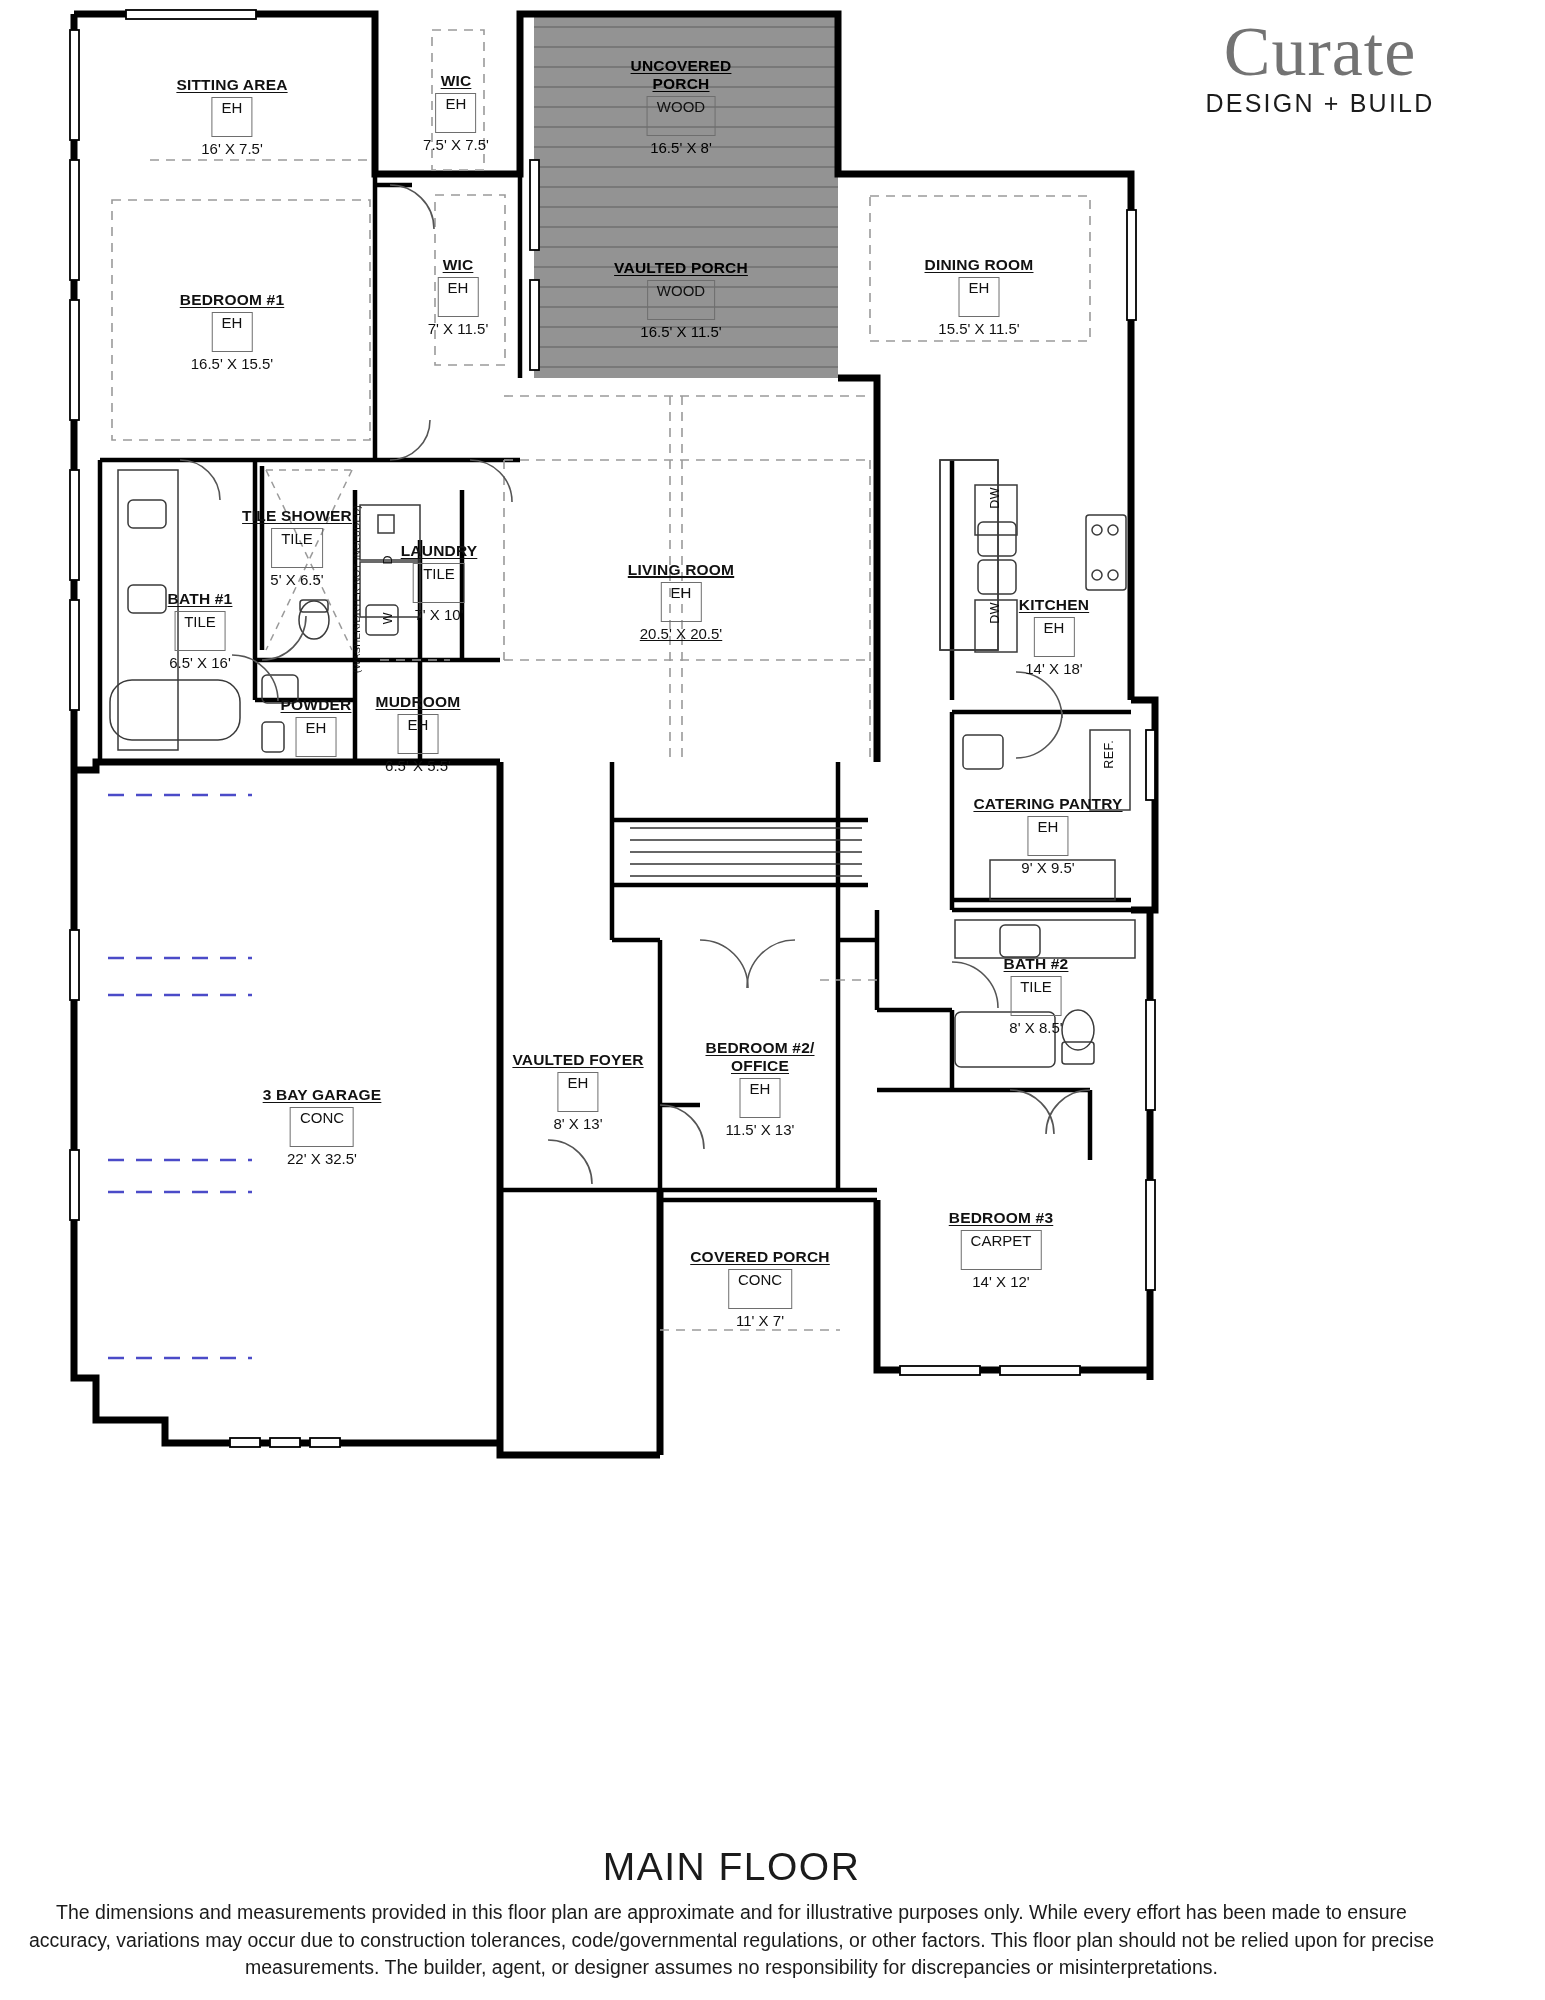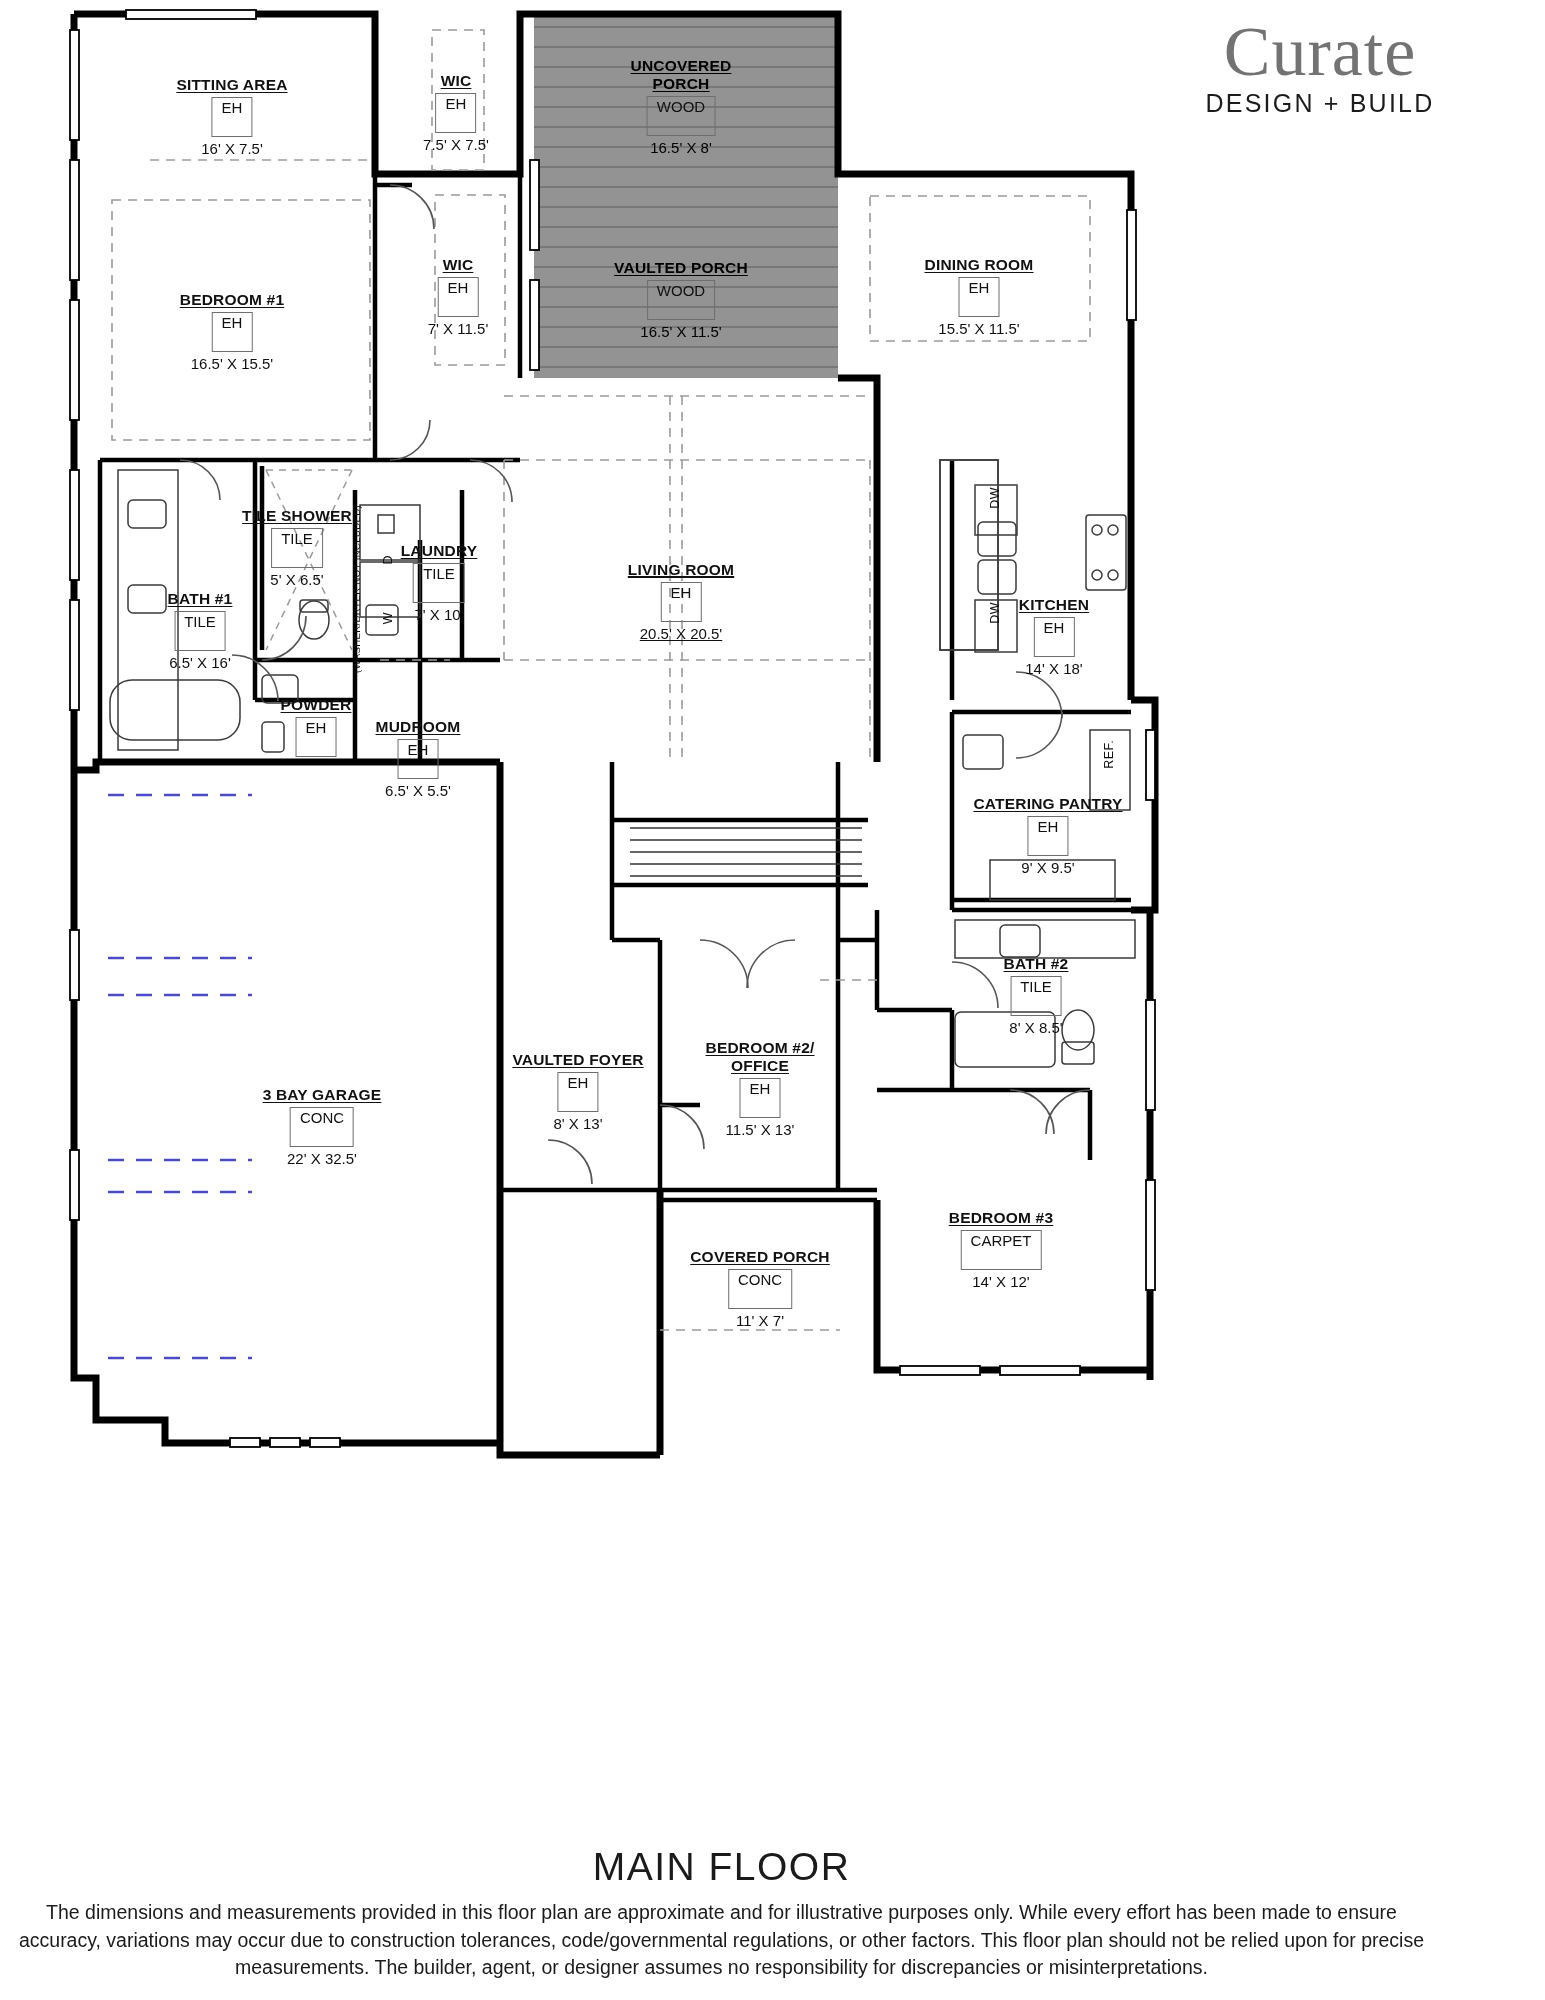--- a/index.html
+++ b/index.html
@@ -32,21 +32,21 @@
     padding:1px 9px 20px;margin-top:3px;font-size:15px;line-height:1.15;
   }
   .room .rdim{font-size:15px;margin-top:3px;line-height:1.15;}
   .room.onporch .rname,.room.onporch .rdim{color:#000;}
   
   .vtag{position:absolute;font-size:12.5px;letter-spacing:.4px;
         writing-mode:vertical-rl;transform:rotate(180deg);
         transform-origin:center;white-space:nowrap;}
   .vtag.tiny{font-size:9.5px;line-height:1.05;}
   
-  #footer{position:absolute;left:4px;top:1845px;width:1435px;text-align:center;}
+  #footer{position:absolute;left:14px;top:1845px;width:1435px;text-align:center;}
   #mainfloor{font-size:39px;letter-spacing:1.5px;color:#1b1b1b;font-weight:400;}
   #disclaimer{margin-top:10px;font-size:19.5px;line-height:1.42;color:#1b1b1b;
               padding:0 8px;}
 </style>
 </head>
 <body>
 
 <div id="logo">
   <div class="wordmark">Curate</div>
   <div class="tagline">DESIGN + BUILD</div>
@@ -338,21 +338,21 @@
     </div>
     <div class="room " style="left: 200px; top: 590px;">
       <div class="rname">BATH #1</div>
       <div><span class="rmat">TILE</span></div>
       <div class="rdim">6.5' X 16'</div>
     </div>
     <div class="room " style="left: 316px; top: 696px;">
       <div class="rname">POWDER</div>
       <div><span class="rmat">EH</span></div>
     </div>
-    <div class="room " style="left: 418px; top: 718px; text-align: center;">
+    <div class="room " style="left: 418px; top: 693px; text-align: center;">
       <div class="rname">MUDROOM</div>
       <div><span class="rmat">EH</span></div>
       <div class="rdim">6.5' X 5.5'</div>
     </div>
     <div class="room " style="left: 1048px; top: 795px;">
       <div class="rname">CATERING PANTRY</div>
       <div><span class="rmat">EH</span></div>
       <div class="rdim">9' X 9.5'</div>
     </div>
     <div class="room " style="left: 1036px; top: 955px;">

